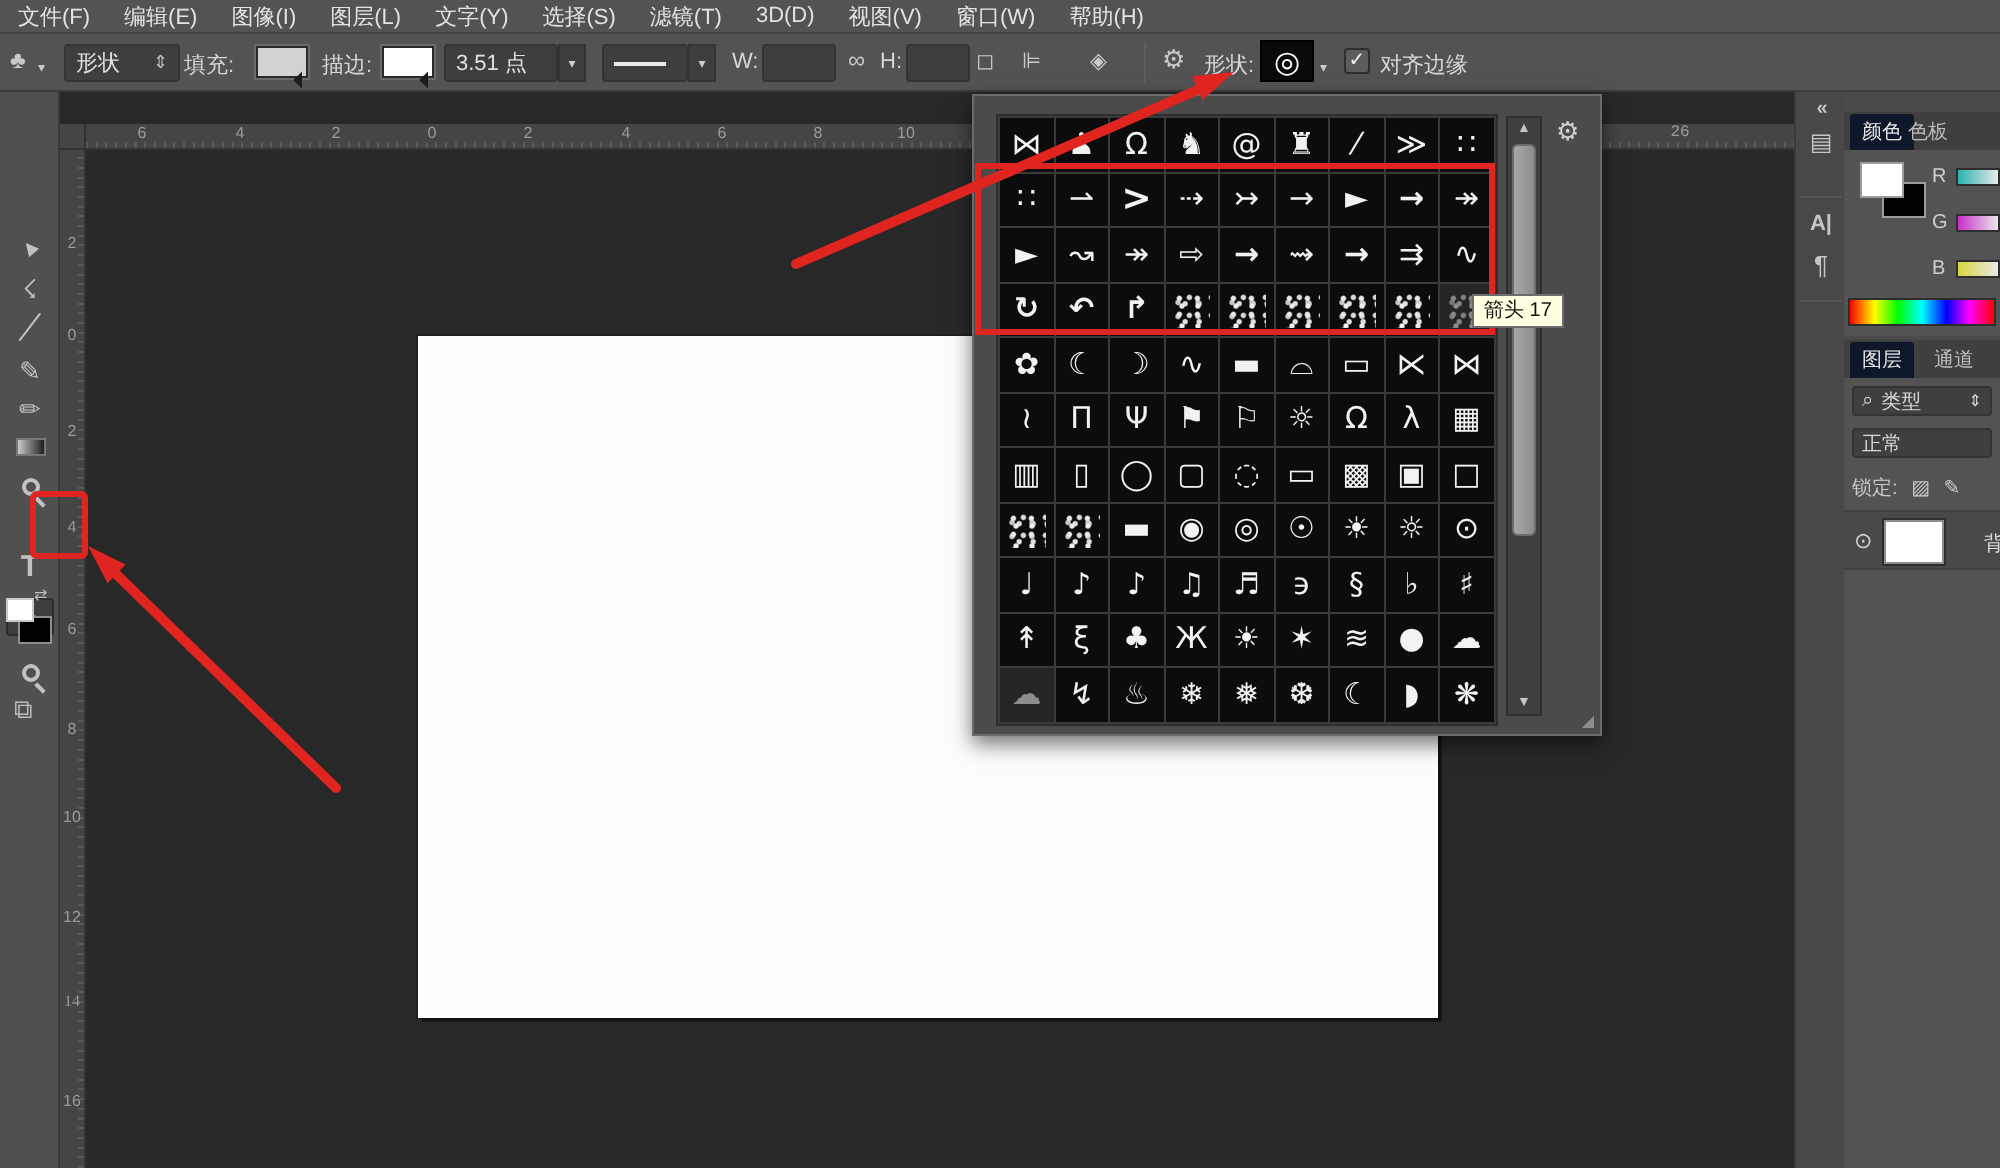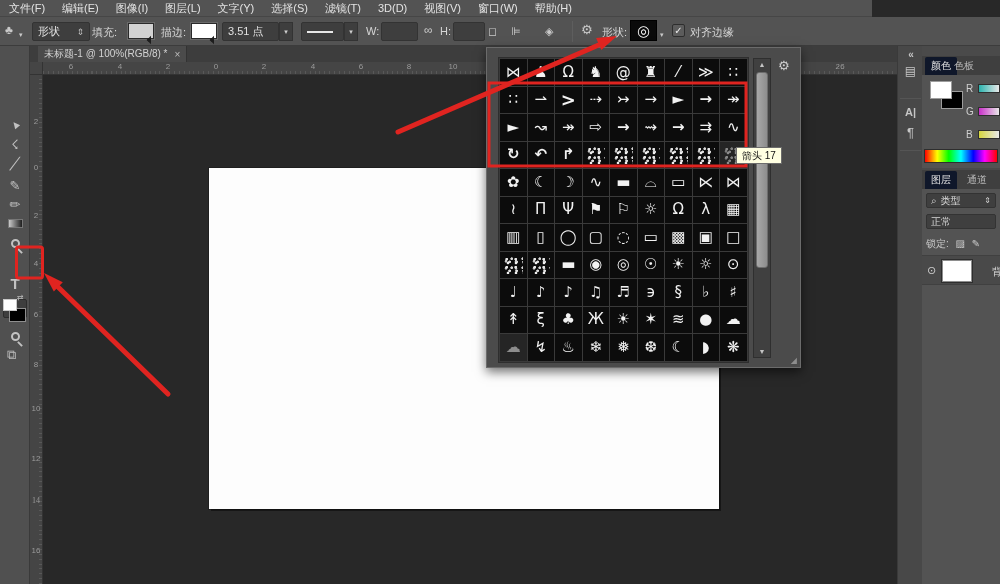--- a/index.html
+++ b/index.html
@@ -8,21 +8,21 @@
     --channel-r:#2ab3ae; --channel-g:#c92fc9; --channel-b:#d6d63e;
   }
   *{box-sizing:border-box;margin:0;padding:0}
   body{background:#1a1a1a}
   #stage{position:relative;width:1000px;height:584px;overflow:hidden;
     background:var(--pasteboard);font-family:"Liberation Sans","DejaVu Sans",sans-serif;
     color:#d8d8d8;-webkit-font-smoothing:antialiased;user-select:none}
   .abs{position:absolute}
 
   
-  #menu-bar{position:absolute;left:0;top:0;width:872px;height:17px;background:var(--chrome);
+  #menu-bar{position:absolute;left:0;top:0;width:1000px;height:17px;background:var(--chrome);
     display:flex;align-items:center;gap:17px;padding-left:9px;font-size:11px;color:#e3e3e3;
     border-bottom:1px solid #464646}
   .menu-item{white-space:nowrap;cursor:default}
 
   
   #options-bar{position:absolute;left:0;top:17px;width:1000px;height:29px;background:var(--chrome);
     border-bottom:1px solid #3c3c3c;font-size:11px;color:#d6d6d6}
   #options-bar .lbl{position:absolute;top:8px}
   .fieldbox{position:absolute;top:5px;height:19px;background:#3e3e3e;border:1px solid #333;
     border-radius:2px;color:#e0e0e0;font-size:11px;display:flex;align-items:center;padding:0 5px}
@@ -218,26 +218,20 @@
       </div>
       <div class="tool lolli" style="top: 281px;">
         <span class="tg"></span>
       </div>
     </div>
   <div id="bg-swatch"></div>
   <div id="fg-swatch"></div>
   <span id="swap-colors">⇄</span>
   <span id="screen-mode">⧉</span>
 
-  <div id="tab-bar">
-    <div id="doc-tab">
-      <span>未标题-1 @ 100%(RGB/8) *</span>
-      <span id="tab-close">×</span>
-    </div>
-  </div>
   <div id="ruler-corner"></div>
   <div id="h-ruler">
 
   <span class="hnum" style="left: 23px;">6</span>
       <span class="hnum" style="left: 72px;">4</span>
       <span class="hnum" style="left: 120px;">2</span>
       <span class="hnum" style="left: 168px;">0</span>
       <span class="hnum" style="left: 216px;">2</span>
       <span class="hnum" style="left: 265px;">4</span>
       <span class="hnum" style="left: 313px;">6</span>

